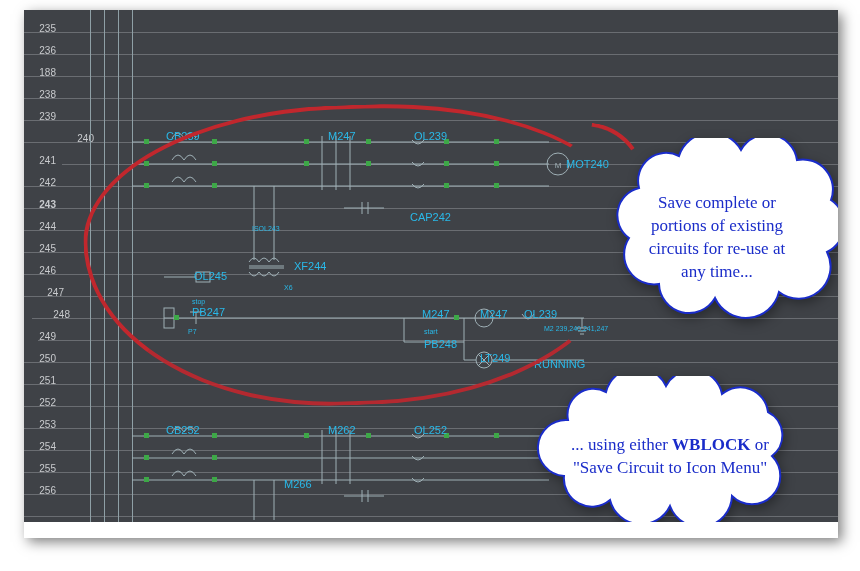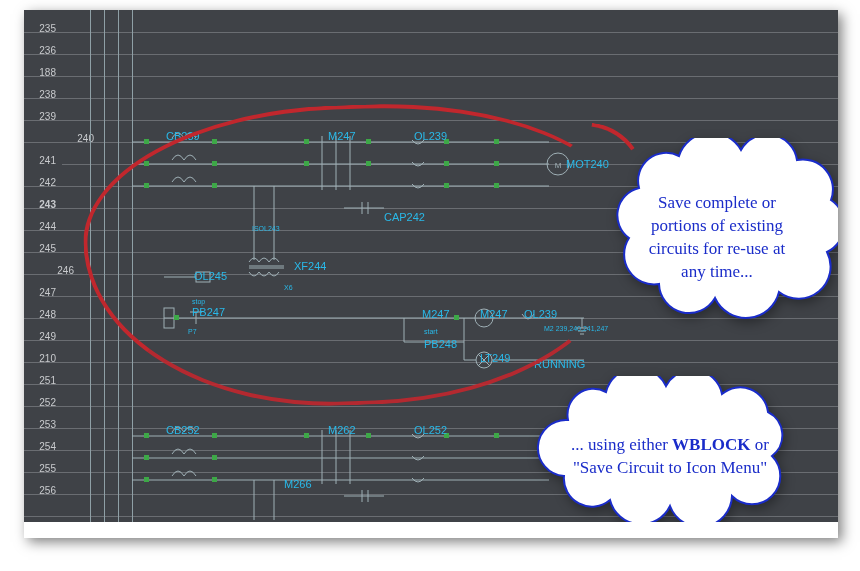--- a/index.html
+++ b/index.html
@@ -157,34 +157,34 @@
       </div>
       <div class="rung" style="top: 220px; font-weight: bold;">
         <div class="num">243</div>
       </div>
       <div class="rung" style="top: 242px;">
         <div class="num">244</div>
       </div>
       <div class="rung" style="top: 264px;">
         <div class="num">245</div>
       </div>
-      <div class="rung" style="top: 286px; margin-left: 18px;">
+      <div class="rung" style="top: 286px;">
         <div class="num">246</div>
       </div>
-      <div class="rung" style="top: 308px;">
+      <div class="rung" style="top: 308px; margin-left: 8px;">
         <div class="num">247</div>
       </div>
-      <div class="rung" style="top: 330px;">
+      <div class="rung" style="top: 330px; margin-left: 14px;">
         <div class="num">248</div>
       </div>
       <div class="rung" style="top: 352px;">
         <div class="num">249</div>
       </div>
       <div class="rung" style="top: 374px;">
-        <div class="num">210</div>
+        <div class="num">250</div>
       </div>
       <div class="rung" style="top: 396px;">
         <div class="num">251</div>
       </div>
       <div class="rung" style="top: 418px;">
         <div class="num">252</div>
       </div>
       <div class="rung" style="top: 440px;">
         <div class="num">253</div>
       </div>
@@ -312,21 +312,21 @@
       <rect x="120" y="467" width="5" height="5"></rect>
         <rect x="188" y="467" width="5" height="5"></rect>
     </g>
   </svg>
 
   <div id="labels">
       <div class="lbl" style="left: 142px; top: 120px;">CB239</div>
       <div class="lbl" style="left: 304px; top: 120px;">M247</div>
       <div class="lbl" style="left: 390px; top: 120px;">OL239</div>
       <div class="lbl" style="left: 542px; top: 148px;">MOT240</div>
-      <div class="lbl" style="left: 360px; top: 201px;">CAP242</div>
+      <div class="lbl" style="left: 386px; top: 201px;">CAP242</div>
       <div class="lbl" style="left: 170px; top: 260px;">OL245</div>
       <div class="lbl" style="left: 270px; top: 250px;">XF244</div>
       <div class="lbl mini" style="left: 228px; top: 215px;">ISOL243</div>
       <div class="lbl mini" style="left: 260px; top: 274px;">X6</div>
       <div class="lbl" style="left: 168px; top: 296px;">PB247</div>
       <div class="lbl mini" style="left: 168px; top: 288px;">stop</div>
       <div class="lbl" style="left: 398px; top: 298px;">M247</div>
       <div class="lbl" style="left: 456px; top: 298px;">M247</div>
       <div class="lbl" style="left: 500px; top: 298px;">OL239</div>
       <div class="lbl mini" style="left: 520px; top: 315px;">M2 239,240,241,247</div>

